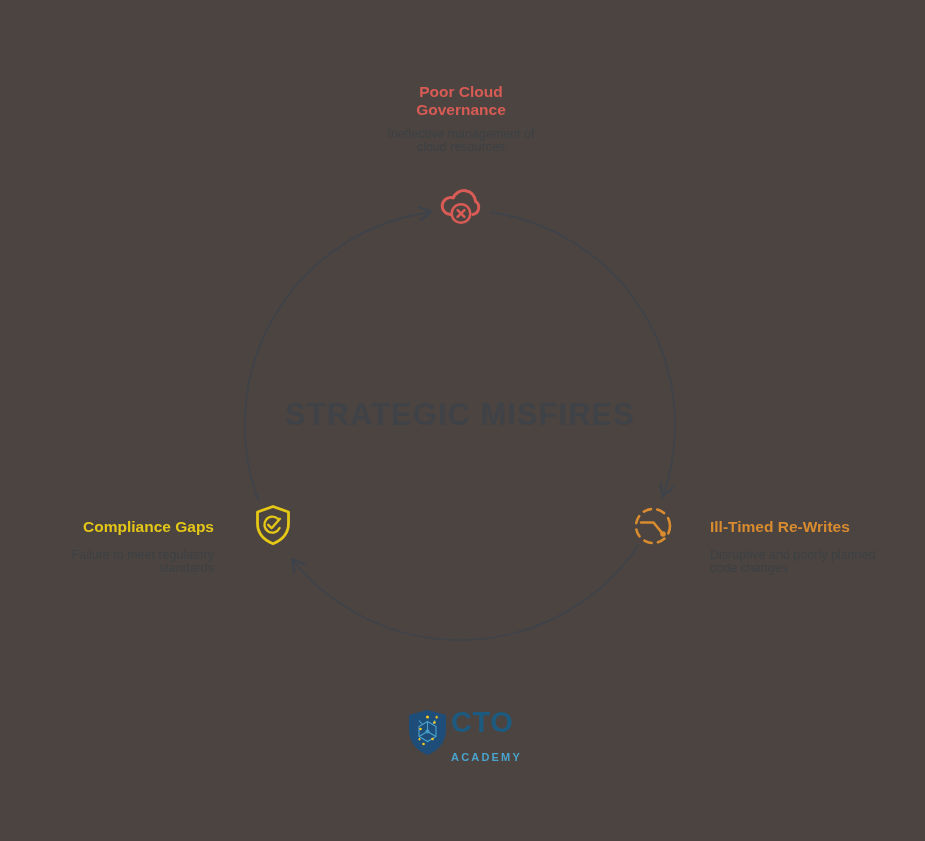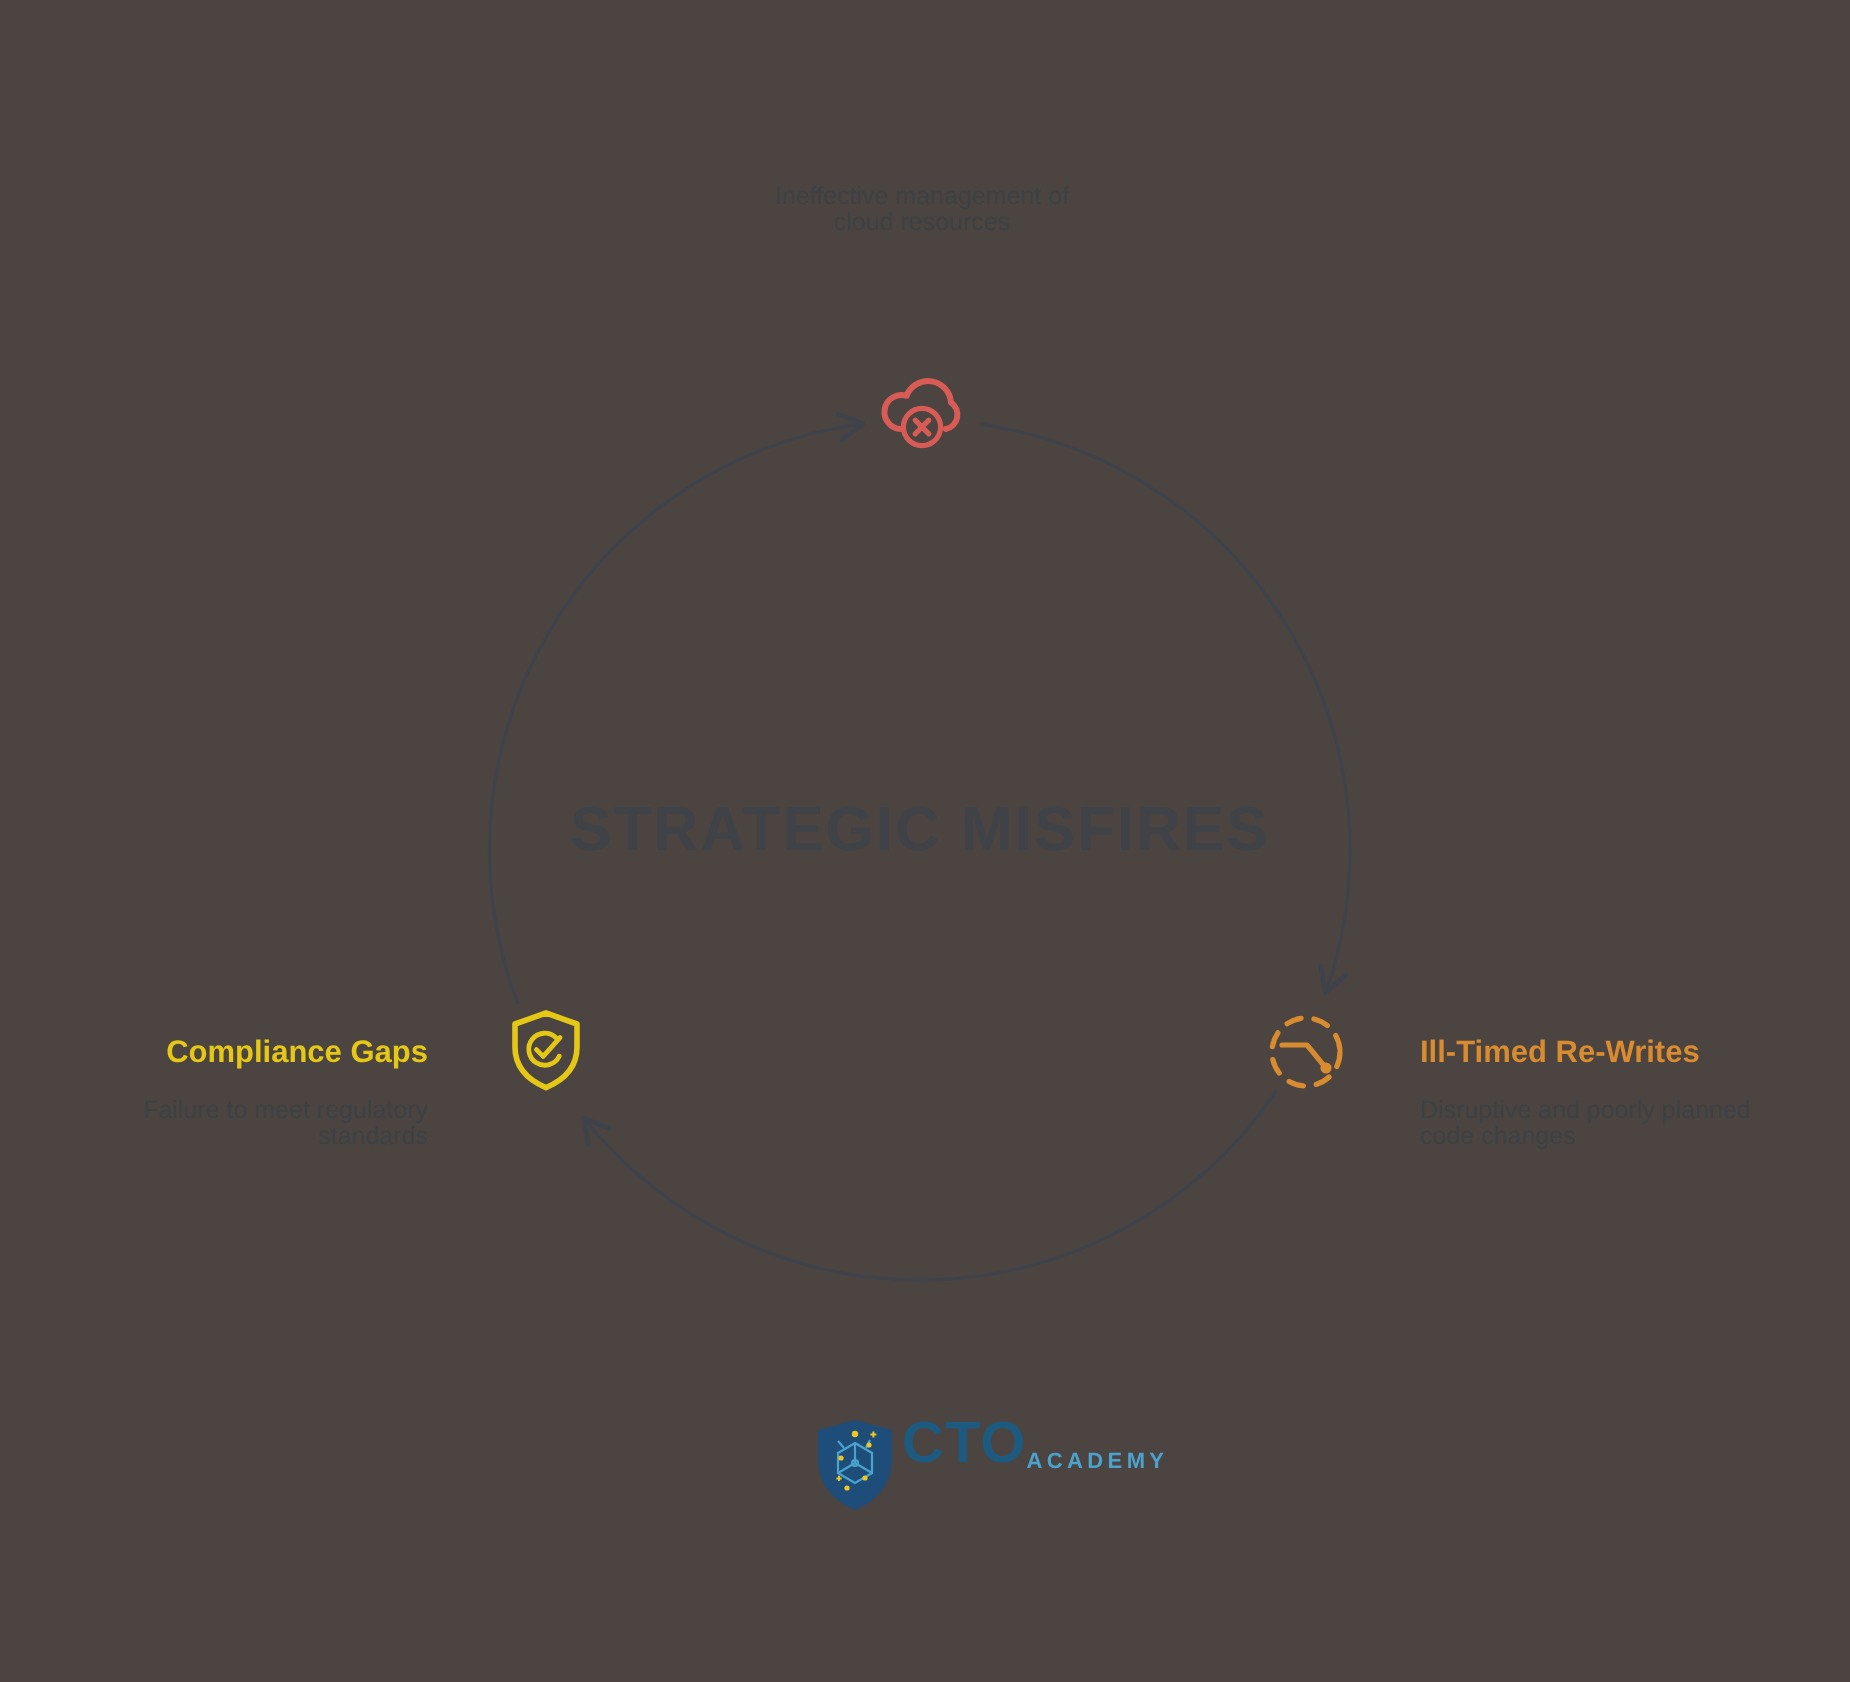--- a/index.html
+++ b/index.html
@@ -71,21 +71,21 @@
     text-align:center;
     font-size:31px;font-weight:bold;letter-spacing:1px;
     color:#3f4247;
   }
 
   
   .logo{
     position:absolute;left:408px;top:709px;
     display:flex;align-items:flex-start;gap:4px;
   }
-  .logo-text{display:flex;flex-direction:row;}
+  .logo-text{display:flex;flex-direction:column;}
   .logo-brand-top{
     font-size:29px;font-weight:bold;line-height:26px;letter-spacing:0.5px;
     color:#1d5a80;
   }
   .logo-brand-bottom{
     font-size:11px;font-weight:bold;letter-spacing:2.2px;
     margin-top:16px;
     color:#4aa3cc;
   }
 </style>
@@ -103,20 +103,21 @@
     <g fill="none" stroke="#3e434b" stroke-width="1.6">
       <path d="M 259,502 A 215,215 0 0 1 430.1,212.1" marker-end="url(#arrow)"></path>
       <path d="M 489.9,212.1 A 215,215 0 0 1 663.3,495" marker-end="url(#arrow)"></path>
       <path d="M 638.3,545.2 A 215,215 0 0 1 292.9,560.3" marker-end="url(#arrow)"></path>
     </g>
   </svg>
 
   <div class="center-title">STRATEGIC MISFIRES</div>
 
   <div class="node-top">
+    <div class="node-title">Poor Cloud Governance</div>
     <div class="node-subtitle">Ineffective management of cloud resources</div>
   </div>
   <div class="icon-box icon-cloud">
     <svg width="48" height="48" viewBox="0 0 48 48" fill="none">
       <path d="M15.5,33.5 h-2 a8.5,8.5 0 1 1 2.8,-16.6 a11.5,11.5 0 0 1 22.2,3.4 a7.3,7.3 0 0 1 -2.6,13.2" stroke="#d95b55" stroke-width="3" stroke-linecap="round" stroke-linejoin="round"></path>
       <circle cx="24" cy="32.5" r="9.3" fill="#4c4440" stroke="#d95b55" stroke-width="2.6"></circle>
       <path d="M20.6,29.1 L27.4,35.9 M27.4,29.1 L20.6,35.9" stroke="#d95b55" stroke-width="2.6" stroke-linecap="round"></path>
     </svg>
   </div>
 

